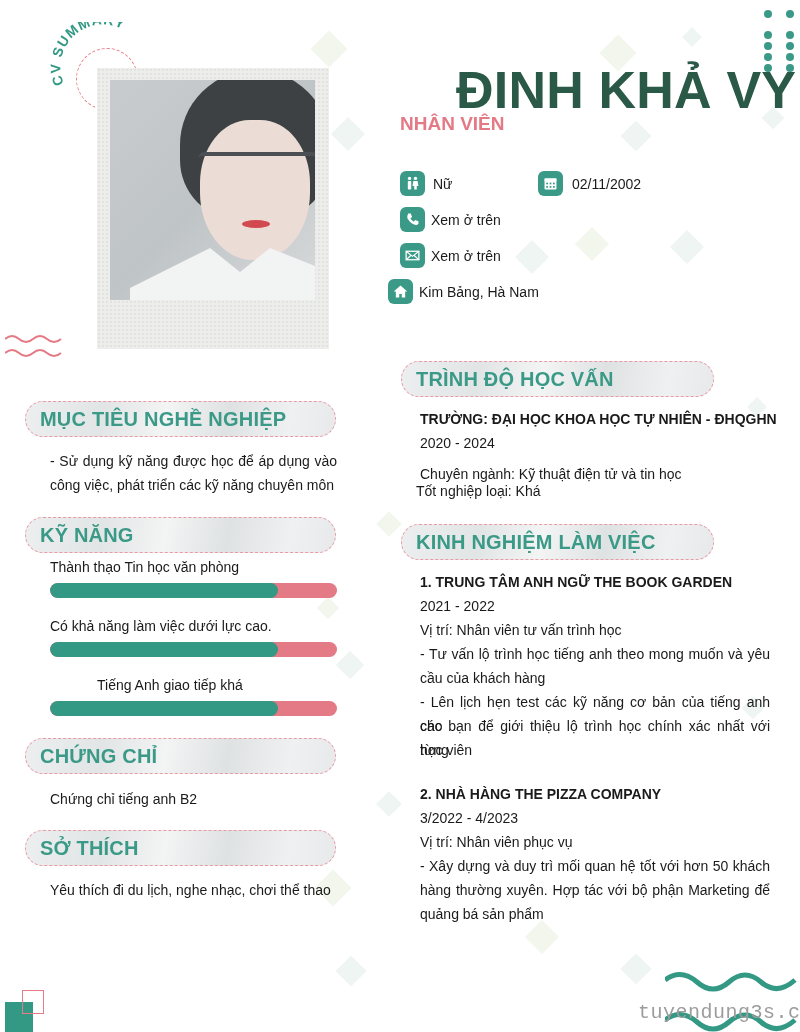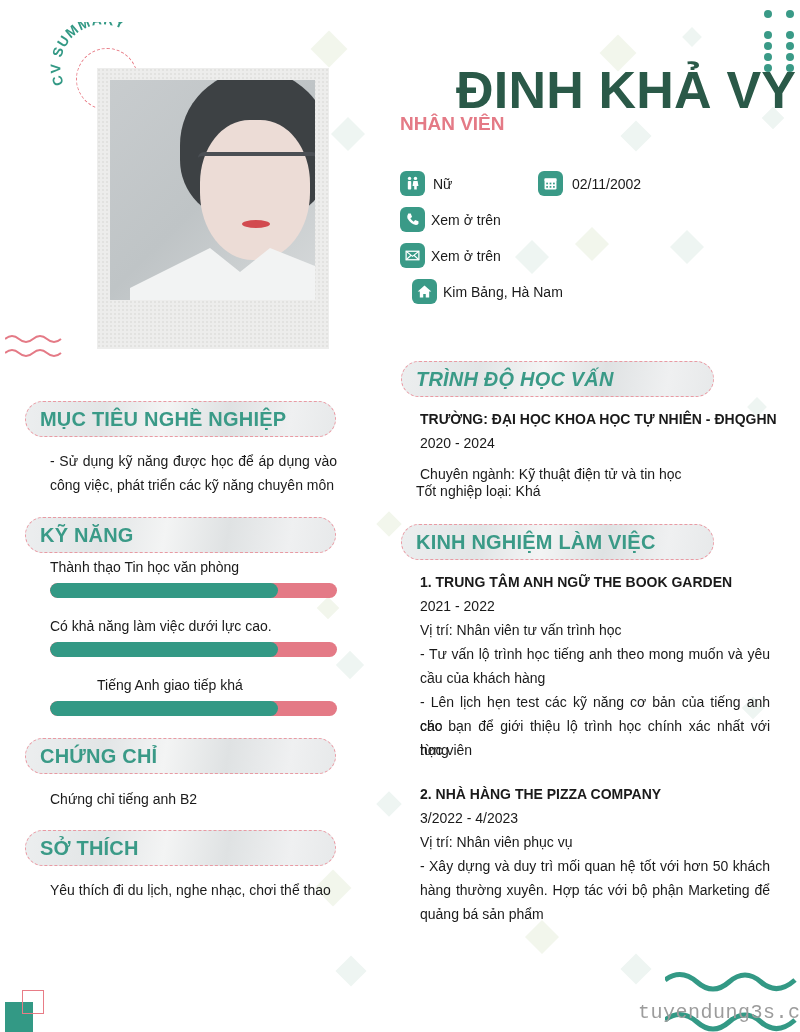--- a/index.html
+++ b/index.html
@@ -156,21 +156,21 @@
 </div>
 <div class="contact-item" style="left:400px;top:243px;">
   <span class="contact-icon">
     <svg viewBox="0 0 20 20">
         <rect x="2.5" y="5" width="15" height="10" fill="none" stroke="#fff" stroke-width="1.5"></rect>
         <path d="M2.5 5 L10 11 L17.5 5 M2.5 15 L8 10 M17.5 15 L12 10" fill="none" stroke="#fff" stroke-width="1.3"></path>
       </svg>
   </span>
   <span>Xem ở trên</span>
 </div>
-<div class="contact-item" style="left:400px;top:279px;padding-left:12px;">
+<div class="contact-item" style="left:376px;top:279px;padding-left:12px;">
   <span class="contact-icon">
     <svg viewBox="0 0 20 20">
         <path d="M10 3 L18 10 L15.5 10 L15.5 17 L11.5 17 L11.5 13 L8.5 13 L8.5 17 L4.5 17 L4.5 10 L2 10 Z" fill="#fff"></path>
       </svg>
   </span>
   <span>Kim Bảng, Hà Nam</span>
 </div>
 
 <div class="section-header" style="left:25px;top:401px;width:311px;">
   <span class="section-title">MỤC TIÊU NGHỀ NGHIỆP</span>
@@ -197,21 +197,21 @@
 <div class="section-header" style="left:25px;top:738px;width:311px;">
   <span class="section-title">CHỨNG CHỈ</span>
 </div>
 <div class="text" style="left:50px;top:787px;">Chứng chỉ tiếng anh B2</div>
 
 <div class="section-header" style="left:25px;top:830px;width:311px;">
   <span class="section-title">SỞ THÍCH</span>
 </div>
 <div class="text" style="left:50px;top:878px;">Yêu thích đi du lịch, nghe nhạc, chơi thể thao</div>
 
-<div class="section-header" style="left:401px;top:361px;width:313px;font-style:italic;">
+<div class="section-header" style="left:401px;top:361px;width:313px;">
   <span class="section-title">TRÌNH ĐỘ HỌC VẤN</span>
 </div>
 <div class="text bold" style="left:420px;top:407px;">TRƯỜNG: ĐẠI HỌC KHOA HỌC TỰ NHIÊN - ĐHQGHN</div>
 <div class="text" style="left:420px;top:431px;">2020 - 2024</div>
 <div class="text" style="left:420px;top:430px;margin-top:32px;">Chuyên ngành: Kỹ thuật điện tử và tin học</div>
 <div class="text" style="left:416px;top:479px;">Tốt nghiệp loại: Khá</div>
 
 <div class="section-header" style="left:401px;top:524px;width:313px;">
   <span class="section-title">KINH NGHIỆM LÀM VIỆC</span>
 </div>

